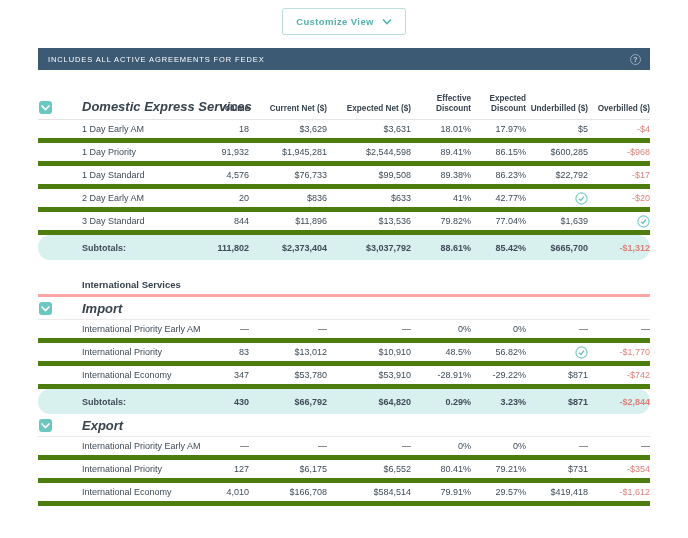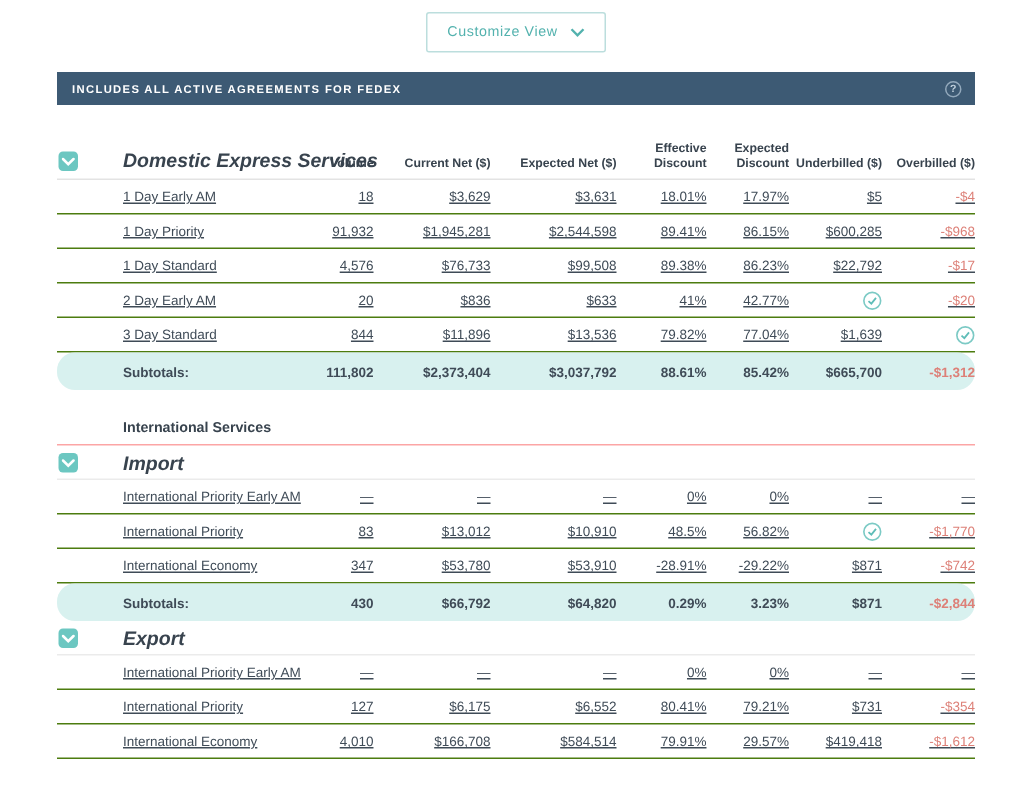--- a/index.html
+++ b/index.html
@@ -3,40 +3,40 @@
 <meta charset="utf-8">
 <style>
   * { margin:0; padding:0; box-sizing:border-box; }
   html,body { width:688px; height:538px; overflow:hidden; background:#ffffff;
     font-family:"Liberation Sans", sans-serif; color:#3f4b57; }
 
   
   .toolbar { display:flex; justify-content:center; gap:9px; margin-top:8px; }
   .btn { display:flex; align-items:center; gap:8px; height:27px; padding:0 13px;
     background:#fff; border:1px solid #bcdedd; border-radius:2px;
-    color:#53b2ae; font-size:9.5px; font-weight:normal; letter-spacing:.4px; cursor:pointer; }
+    color:#53b2ae; font-size:9.5px; font-weight:bold; letter-spacing:.4px; cursor:pointer; }
   .btn svg { display:block; }
 
   
   .banner { width:612px; margin:13px auto 0 38px; height:22px; background:#3d5a74;
     display:flex; align-items:center; justify-content:space-between; padding:0 9px 0 10px; }
-  .banner-text { color:#fff; font-size:7.5px; font-weight:bold; letter-spacing:.9px; }
+  .banner-text { color:#fff; font-size:7.5px; font-weight:normal; letter-spacing:.9px; }
   .help { width:11px; height:11px; border:1px solid #93a9bc; border-radius:50%;
     color:#c3d2de; font-size:7px; font-weight:bold; display:flex; align-items:center;
     justify-content:center; cursor:pointer; }
 
   
   .table { width:612px; margin:20px auto 0 38px; }
   .grid-row { display:grid;
     grid-template-columns:24px 127px 60px 78px 84px 60px 55px 62px 62px;
     align-items:center; }
-  .row { height:23px; border-bottom:1px solid #4d7c0f;text-decoration:underline; }
+  .row { height:23px; border-bottom:5px solid #4d7c0f; }
   .header-row { height:30px; border-bottom:1px solid #e3e3e3; align-items:end; padding-bottom:5px; }
   .group-row { height:23px; border-bottom:1px solid #ebebeb; }
-  .category-row { height:23px; border-bottom:1px solid #fca5a5; margin-top:14px; }
+  .category-row { height:23px; border-bottom:3px solid #fca5a5; margin-top:14px; }
   .subtotal-row { height:25px; background:#d8f1ef; border-bottom:none;border-radius:12px; }
   .cell { font-size:9px; min-width:0; white-space:nowrap; }
   .num { text-align:right; }
   .label-cell { padding-left:20px; font-size:9px; }
   .title-cell { padding-left:20px; font-size:13px; font-style:italic; font-weight:bold; color:#38434e; }
   .category-cell { padding-left:20px; font-size:9.5px; font-weight:bold; color:#38434e; }
   .colhead { font-size:8.2px; font-weight:bold; color:#38434e; white-space:normal; line-height:1.25; }
   .subtotal-label { padding-left:20px; font-size:9px; font-weight:bold; }
   .subtotal-row .num { font-weight:bold; }
   .neg { color:#dd8078; }

